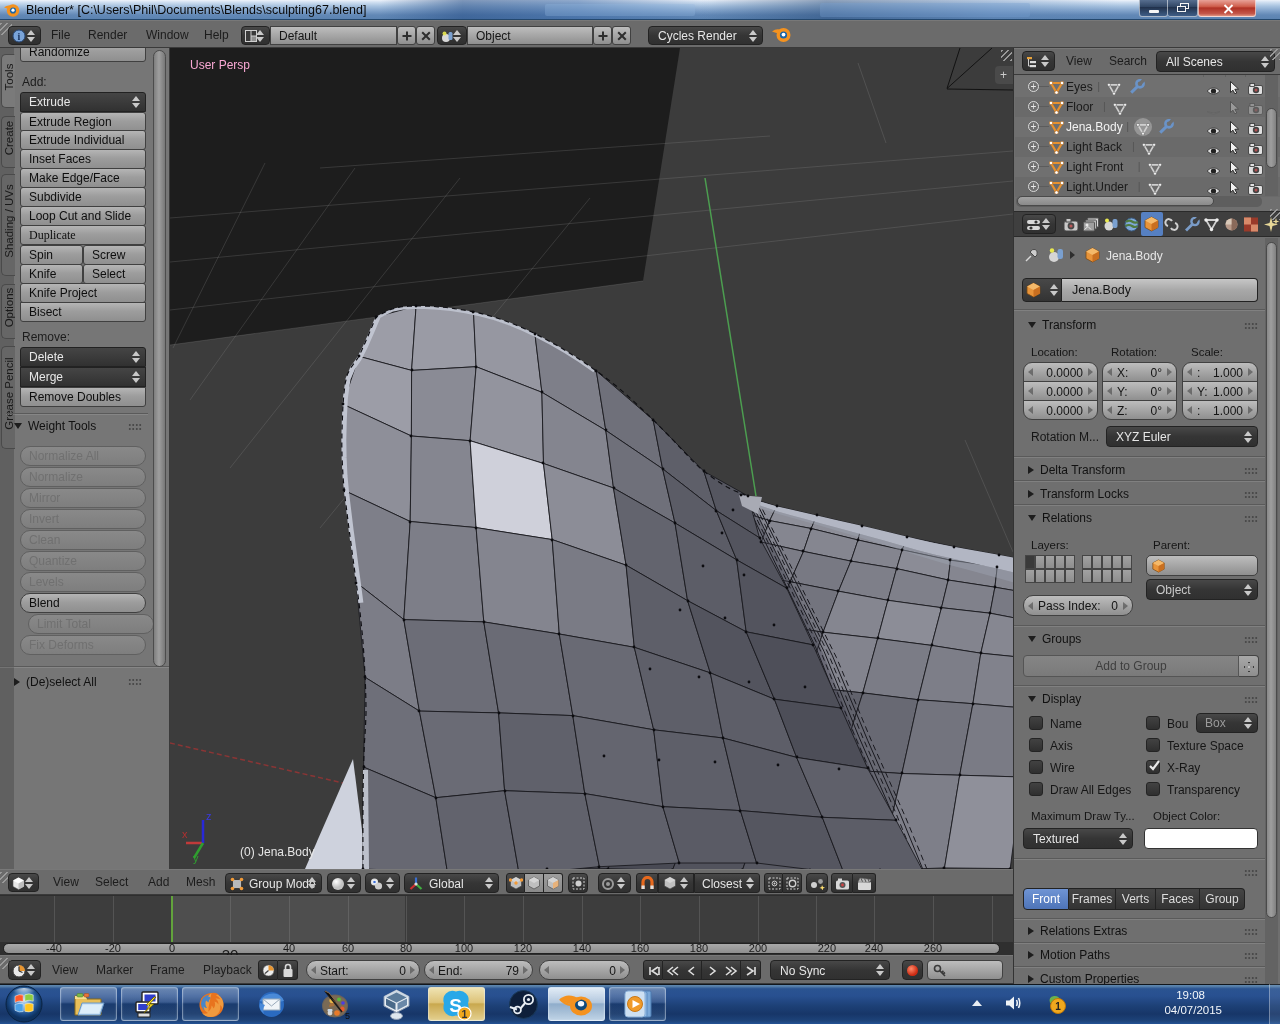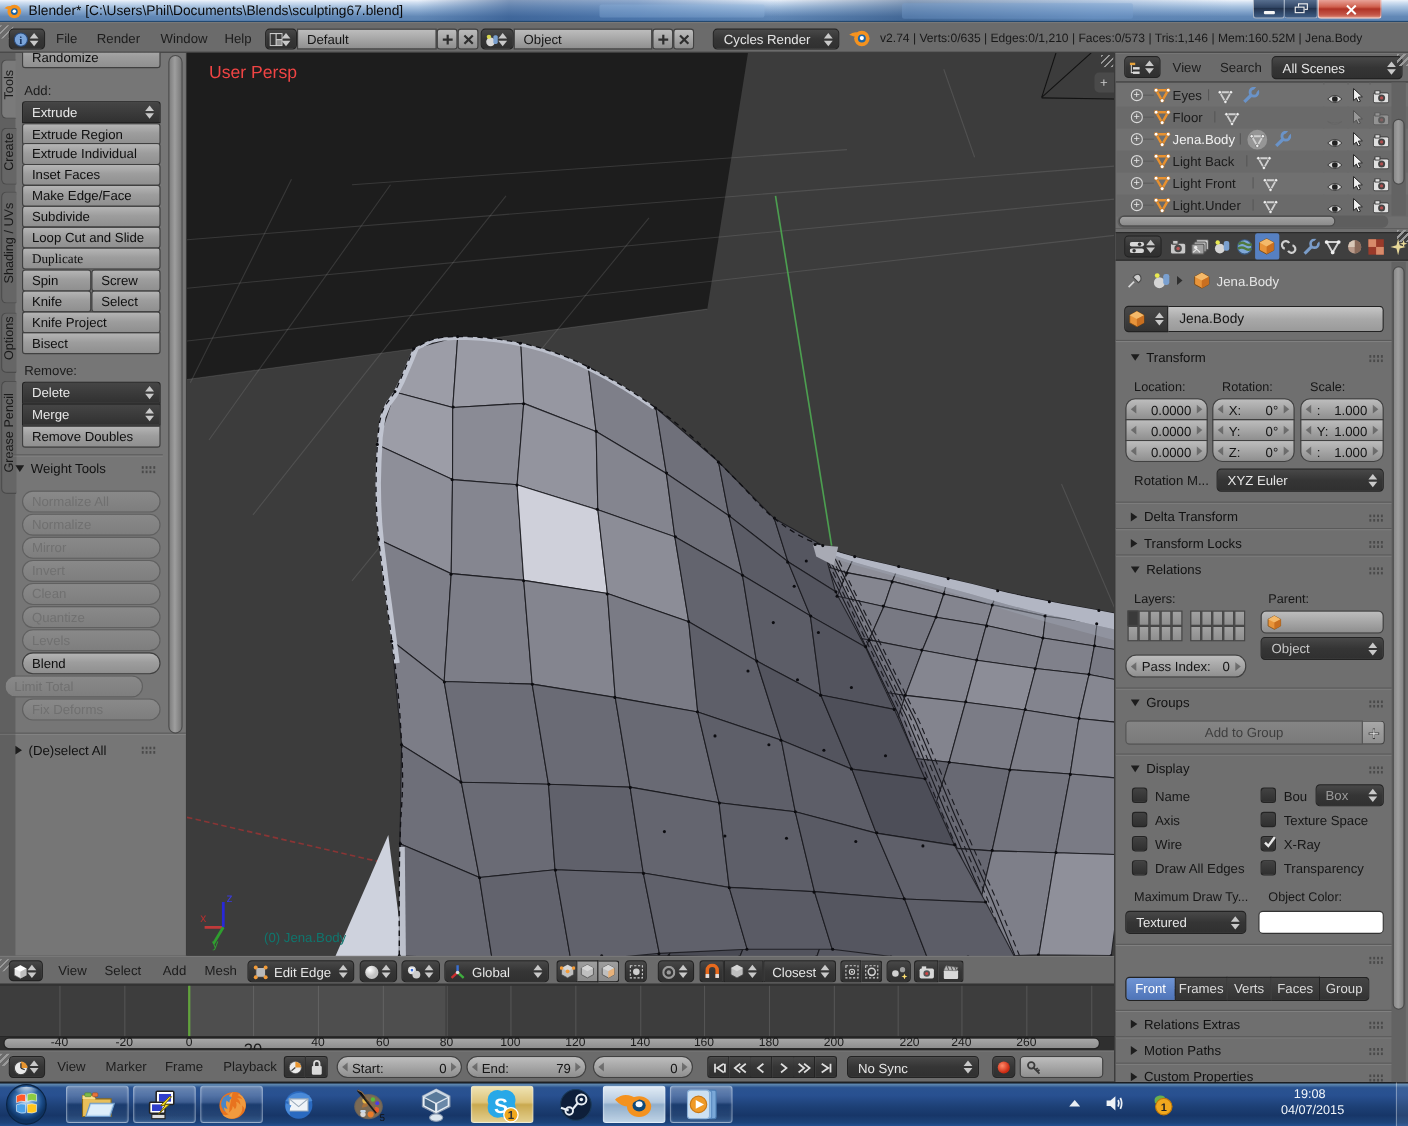--- a/index.html
+++ b/index.html
@@ -113,21 +113,20 @@
  <div class="ab dd" style="left:648px;top:5px;width:115px;height:19px">
         <span style="position:absolute;left:9px;top:2px">Cycles Render</span>
         <span class="ar"></span>
       </div>
  <svg class="ab" style="left:771px;top:4px" width="22" height="20" viewBox="0 0 22 20">
    <circle cx="12.5" cy="10" r="7" fill="#f4921f"></circle>
         <circle cx="12.5" cy="10" r="3.6" fill="#1b65a6"></circle>
         <circle cx="12.5" cy="9.6" r="1.9" fill="#fff"></circle>
    <path d="M1,6.5 Q6,2.5 11,5.5 L8.5,8.8 Q4.5,8 1,6.5z" fill="#f4921f"></path>
  </svg>
- <div class="ab txt" style="left:800px;top:8px;color:#181818;font-size:11px">v2.74 | Verts:0/635 | Edges:0/1,210 | Faces:0/573 | Tris:1,146 | Mem:160.52M | Jena.Body</div>
 </div>
 <div class="ab" style="left:0;top:48px;width:170px;height:821px;background:#767676;overflow:hidden;border-right:1px solid #3a3a3a">
       <div class="ab" style="left:0;top:0;width:14px;height:821px;background:#606060"></div>
       <div class="ab" style="left:1px;top:6px;width:14px;height:54px;background:#7a7a7a;border:1px solid #4a4a4a;border-right:1px solid #7a7a7a;border-radius:5px 0 0 5px">
         <div class="ab" style="left:-2px;top:54px;width:17px;height:0"></div>
         <span style="position:absolute;left:1px;top:49px;transform-origin:0 0;transform:rotate(-90deg);font-size:11.5px;color:#191919;white-space:nowrap;width:54px;text-align:center;display:block">Tools</span>
       </div>
       <div class="ab" style="left:1px;top:68px;width:14px;height:52px;background:#666666;border:1px solid #4a4a4a;border-right:none;border-radius:5px 0 0 5px">
         <div class="ab" style="left:-2px;top:52px;width:17px;height:0"></div>
         <span style="position:absolute;left:1px;top:47px;transform-origin:0 0;transform:rotate(-90deg);font-size:11.5px;color:#191919;white-space:nowrap;width:52px;text-align:center;display:block">Create</span>
@@ -223,21 +222,21 @@
       </div>
       <div class="ab btn dis" style="left:20px;top:503px;width:126px;height:20px;border-radius:10px;">
         <span style="position:absolute;left:8px;top:2px;">Quantize</span>
       </div>
       <div class="ab btn dis" style="left:20px;top:524px;width:126px;height:20px;border-radius:10px;">
         <span style="position:absolute;left:8px;top:2px;">Levels</span>
       </div>
       <div class="ab btn" style="left:20px;top:545px;width:126px;height:20px;border-radius:10px;">
         <span style="position:absolute;left:8px;top:2px;">Blend</span>
       </div>
-      <div class="ab btn dis" style="left:4px;top:566px;width:126px;height:20px;border-radius:10px;">
+      <div class="ab btn dis" style="left:28px;top:566px;width:126px;height:20px;border-radius:10px;">
         <span style="position:absolute;left:8px;top:2px;">Limit Total</span>
       </div>
       <div class="ab btn dis" style="left:20px;top:587px;width:126px;height:20px;border-radius:10px;">
         <span style="position:absolute;left:8px;top:2px;">Fix Deforms</span>
       </div>
       <div class="ab sep" style="left:0px;top:618px;width:170px"></div>
       <div class="ab phd" style="left:14px;top:627px"><span class="trir"></span>(De)select All</div>
       <div class="ab grip" style="left:128px;top:630px"></div>
       <div class="ab" style="left:153px;top:2px;width:13px;height:617px;background:linear-gradient(90deg,#7e7e7e,#9e9e9e 45%,#777);border:1px solid #4c4c4c;border-radius:7px"></div>
     </div>
@@ -498,22 +497,22 @@
           <circle cx="827" cy="519" r="1.4"></circle>
           <circle cx="825" cy="539" r="1.4"></circle>
           <circle cx="820" cy="565" r="1.4"></circle>
           <circle cx="811" cy="605" r="1.4"></circle>
           <circle cx="803" cy="656" r="1.4"></circle>
           <circle cx="790" cy="727" r="1.4"></circle>
           <circle cx="774" cy="820" r="1.4"></circle>
           <circle cx="840" cy="821" r="1.4"></circle>
         </g>
       </svg>
- <div class="ab" style="left:20px;top:10px;color:#ef4444;font-size:16px">User Persp</div>
- <div class="ab" style="left:70px;top:797px;color:#0f766e;font-size:12px">(0) Jena.Body</div>
+ <div class="ab" style="left:20px;top:10px;color:#f9a8d4;font-size:12px">User Persp</div>
+ <div class="ab" style="left:70px;top:797px;color:#e5e5e5;font-size:12px">(0) Jena.Body</div>
  <div class="ab corner" style="left:831px;top:2px;width:11px;height:11px"></div>
  <div class="ab" style="left:825px;top:18px;width:18px;height:18px;background:#4a4a4a;border-radius:4px 0 0 4px">
         <span style="position:absolute;left:5px;top:2px;color:#ccc;font-size:12px">+</span>
       </div>
  <svg class="ab" style="left:6px;top:760px" width="46" height="56" viewBox="0 0 46 56">
   <text x="6" y="30" font-size="11" fill="#b03030" font-family="Liberation Sans">x</text>
   <path d="M10,35 H27" stroke="#c03a3a" stroke-width="2.5"></path>
   <text x="30" y="12" font-size="11" fill="#3a3ae0" font-family="Liberation Sans">z</text>
   <path d="M27,12 V35" stroke="#2828d8" stroke-width="2.5"></path>
   <text x="17" y="54" font-size="11" fill="#30a030" font-family="Liberation Sans">y</text>
@@ -535,21 +534,21 @@
       <div class="ab txt" style="left:148px;top:5px">Add</div>
       <div class="ab txt" style="left:186px;top:5px">Mesh</div>
       <div class="ab dd" style="left:225px;top:3px;width:97px;height:20px">
  <svg class="ab" style="left:4px;top:3px" width="14" height="14" viewBox="0 0 14 14">
           <rect x="2.5" y="2.5" width="9" height="9" fill="#b9b9b9" stroke="#3a3a3a"></rect>
           <circle cx="2.5" cy="2.5" r="1.8" fill="#f29b38"></circle>
           <circle cx="11.5" cy="2.5" r="1.8" fill="#f29b38"></circle>
           <circle cx="2.5" cy="11.5" r="1.8" fill="#f29b38"></circle>
           <circle cx="11.5" cy="11.5" r="1.8" fill="#f29b38"></circle>
         </svg>
- <span style="position:absolute;left:23px;top:3px">Edit Edge</span>
+ <span style="position:absolute;left:23px;top:3px">Group Mode</span>
         <span class="ar"></span>
       </div>
       <div class="ab dd" style="left:327px;top:3px;width:34px;height:20px">
  <svg class="ab" style="left:3px;top:3px" width="14" height="14" viewBox="0 0 14 14">
           <circle cx="7" cy="7" r="6" fill="url(#gsh)"></circle>
           <defs>
             <radialGradient id="gsh" cx=".35" cy=".3">
               <stop offset="0" stop-color="#fff"></stop>
               <stop offset="1" stop-color="#c2c2c2"></stop>
             </radialGradient>

